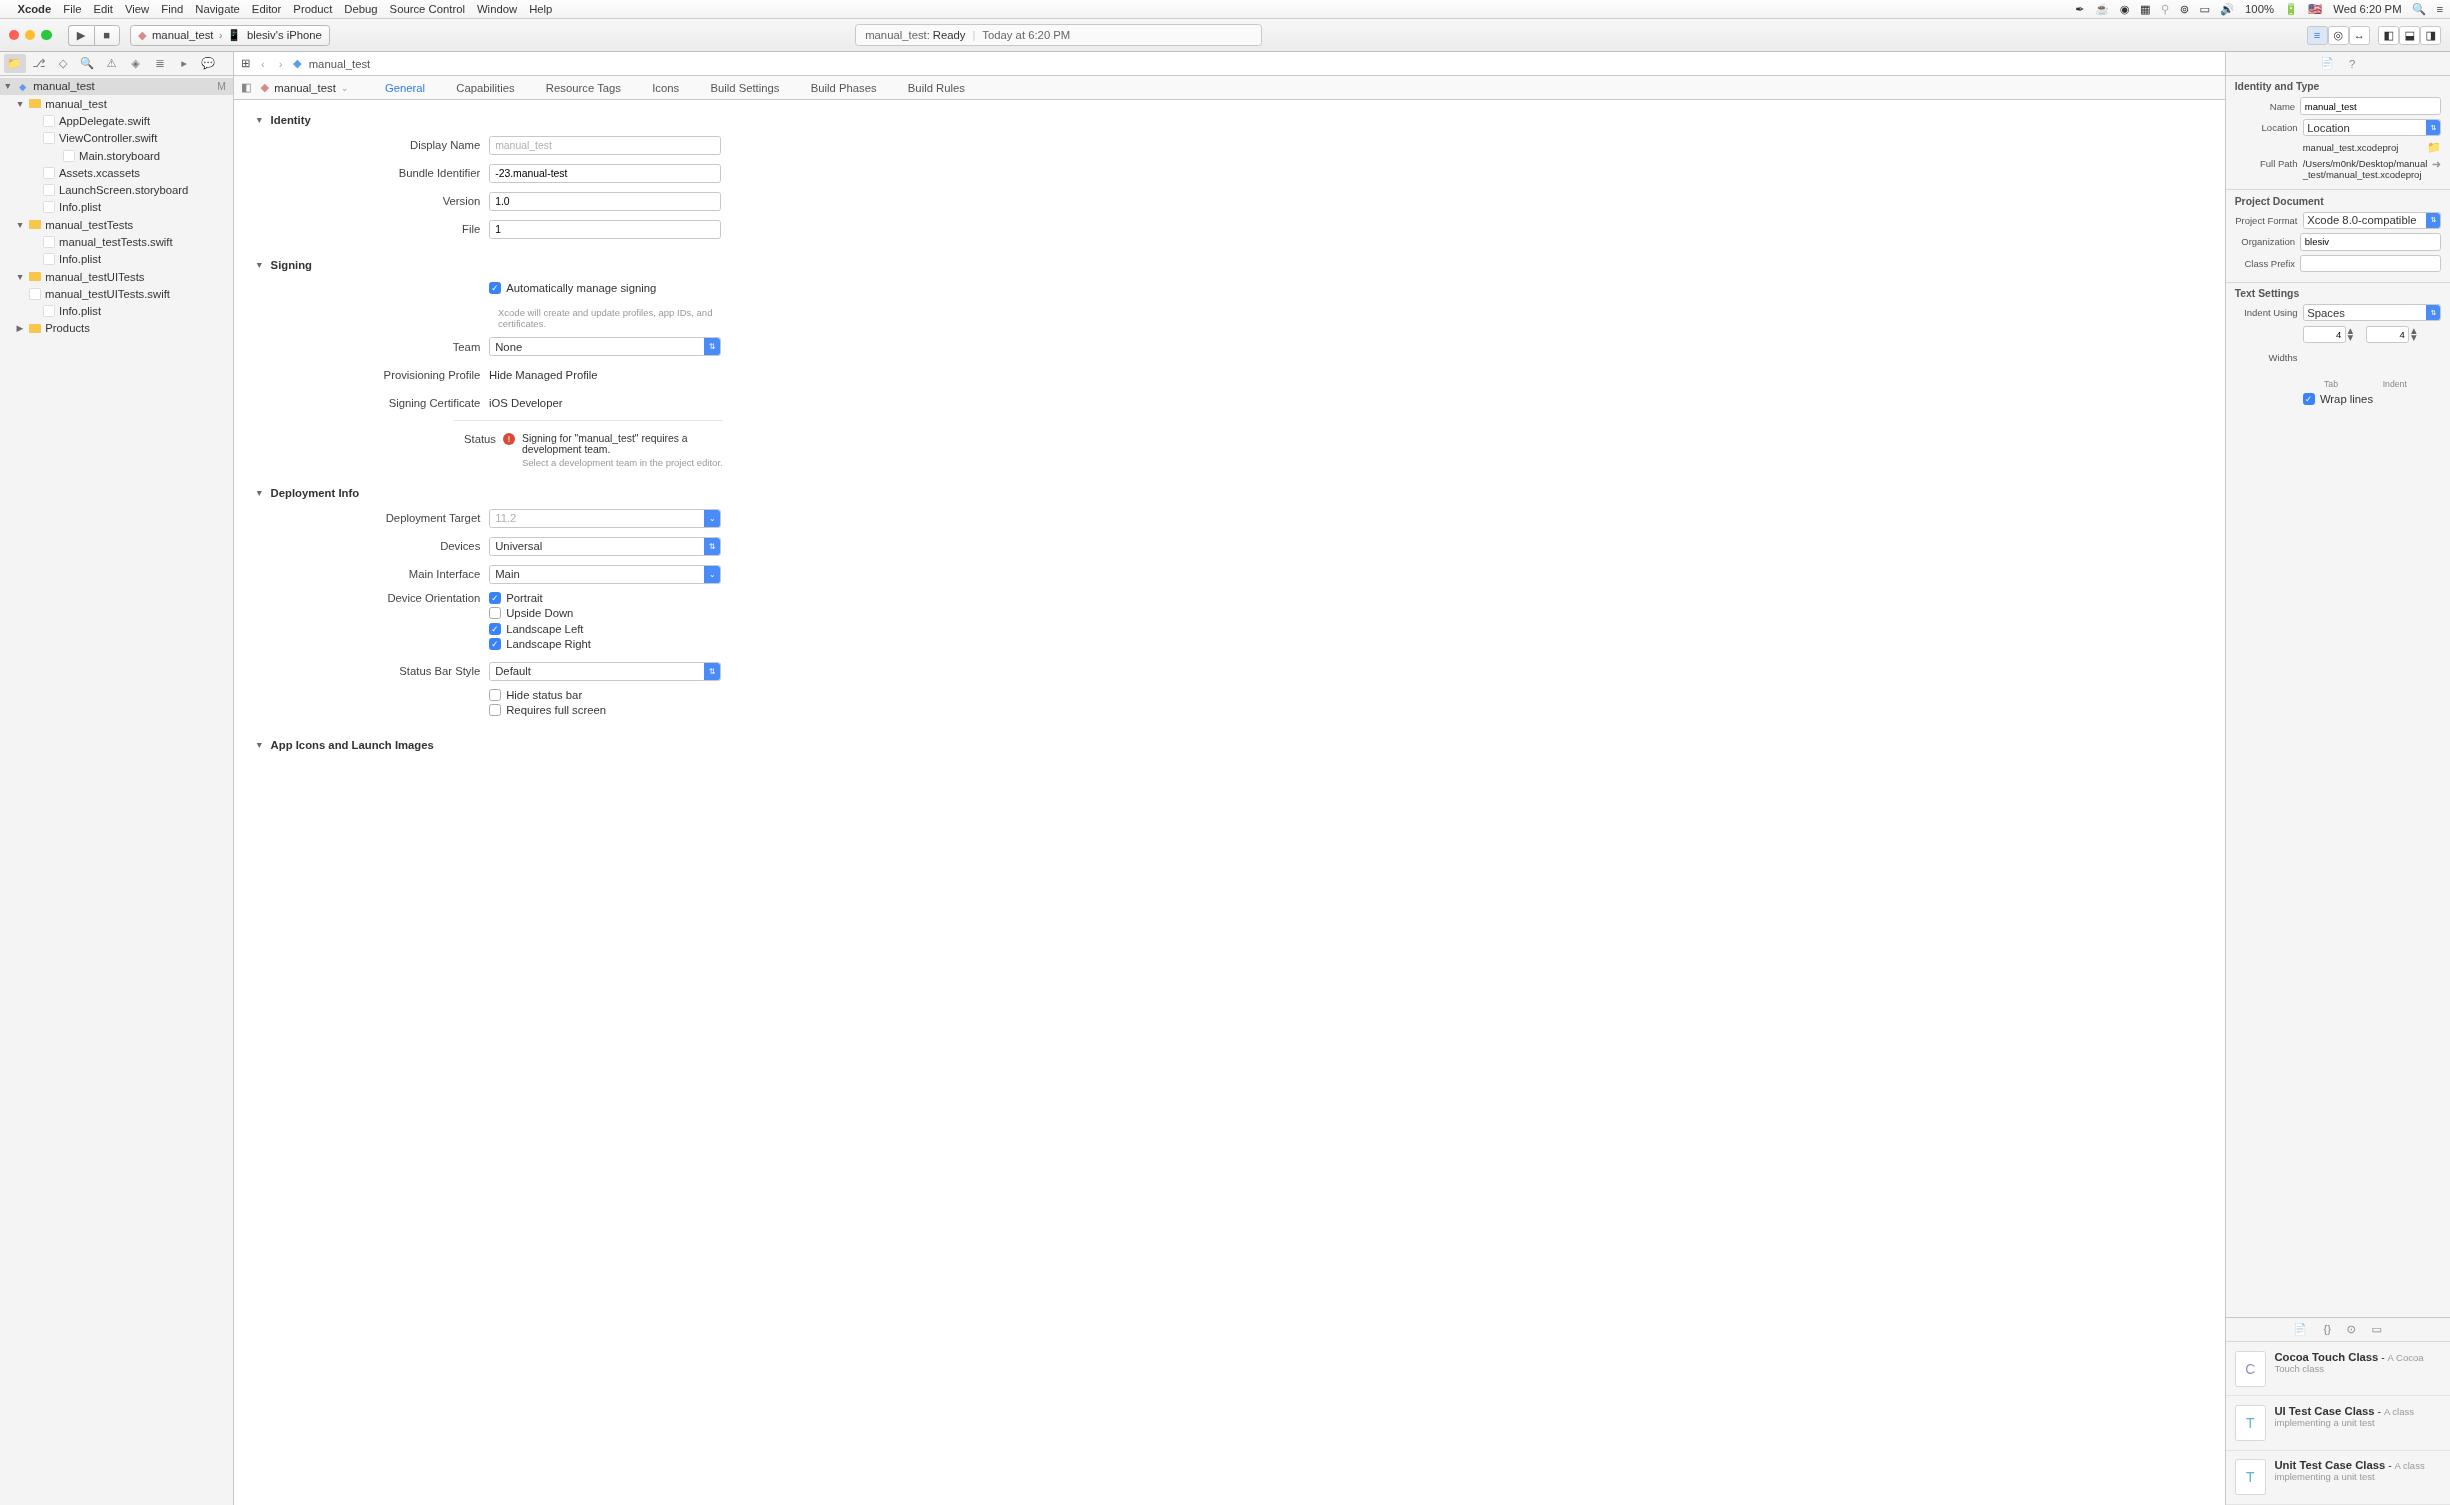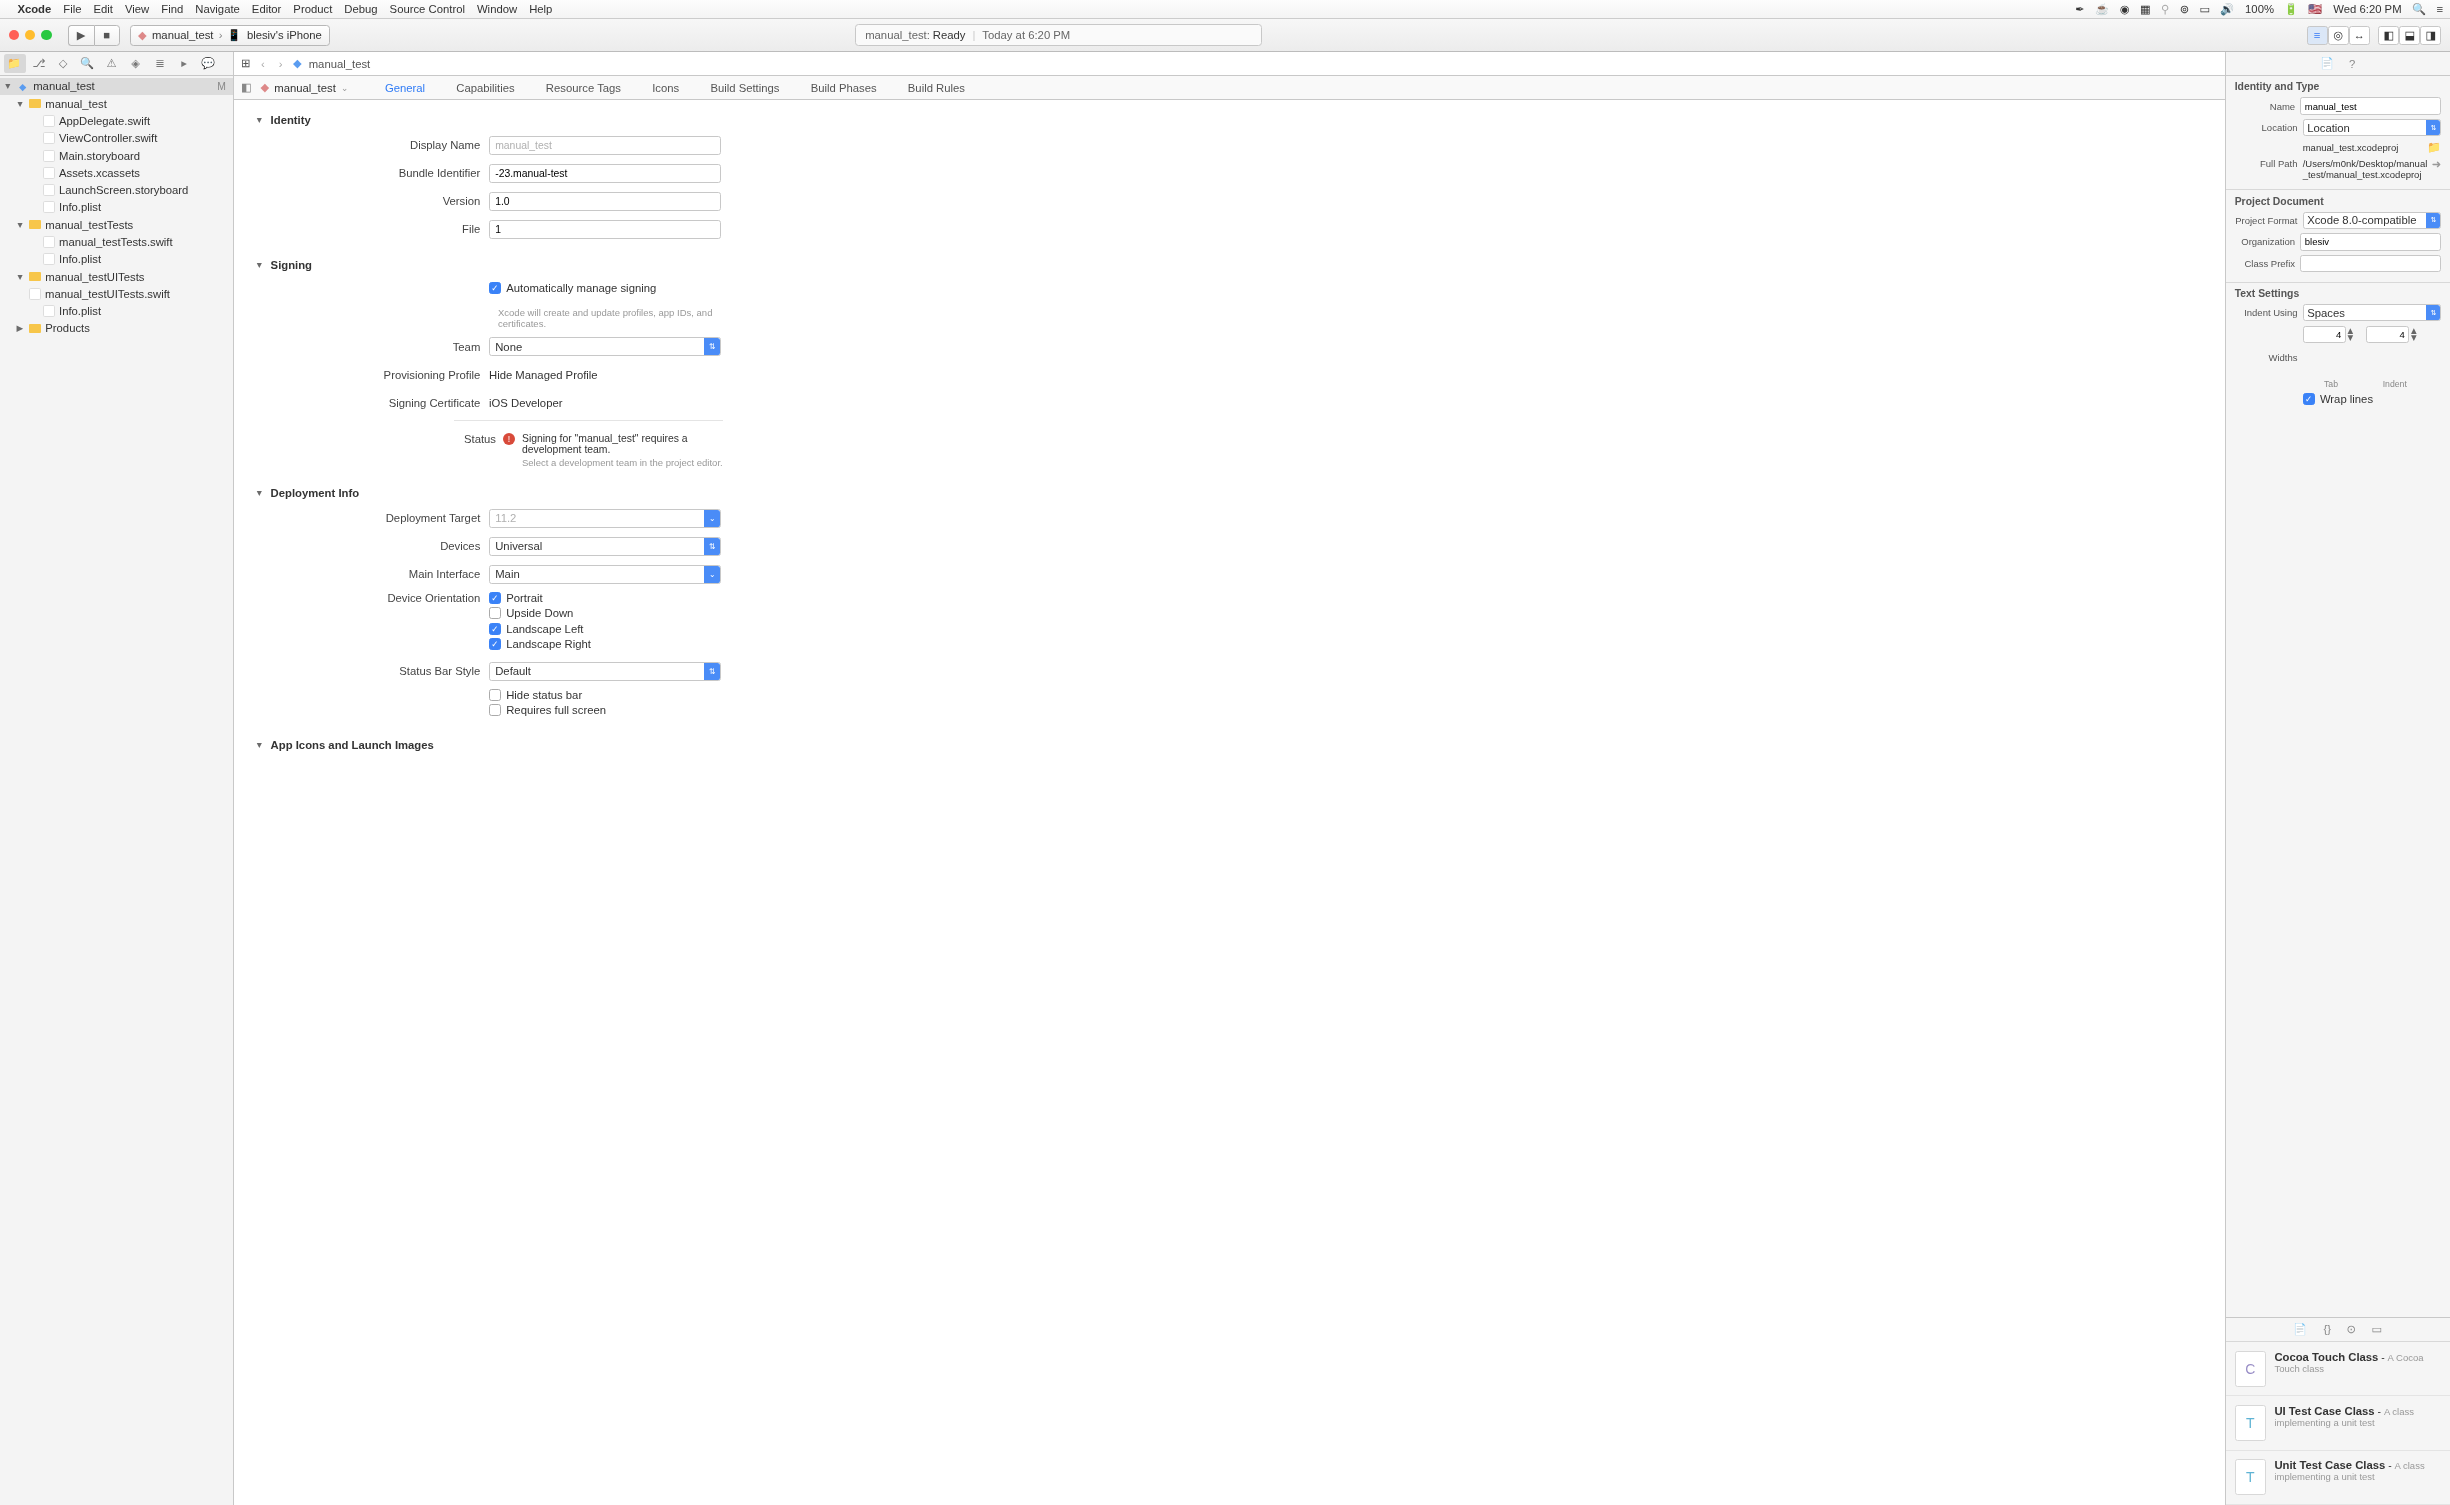--- a/index.html
+++ b/index.html
@@ -210,21 +210,21 @@
             <div class="swift-icon"></div>
           </span>
           <span class="label">AppDelegate.swift</span>
         </div>
       <div class="tree-row" style="padding-left:38px">
           <span class="icon">
             <div class="swift-icon"></div>
           </span>
           <span class="label">ViewController.swift</span>
         </div>
-      <div class="tree-row" style="padding-left:38px">
+      <div class="tree-row" style="padding-left:58px">
           <span class="icon">
             <div class="swift-icon"></div>
           </span>
           <span class="label">Main.storyboard</span>
         </div>
       <div class="tree-row" style="padding-left:38px">
           <span class="icon">
             <div class="swift-icon"></div>
           </span>
           <span class="label">Assets.xcassets</span>

